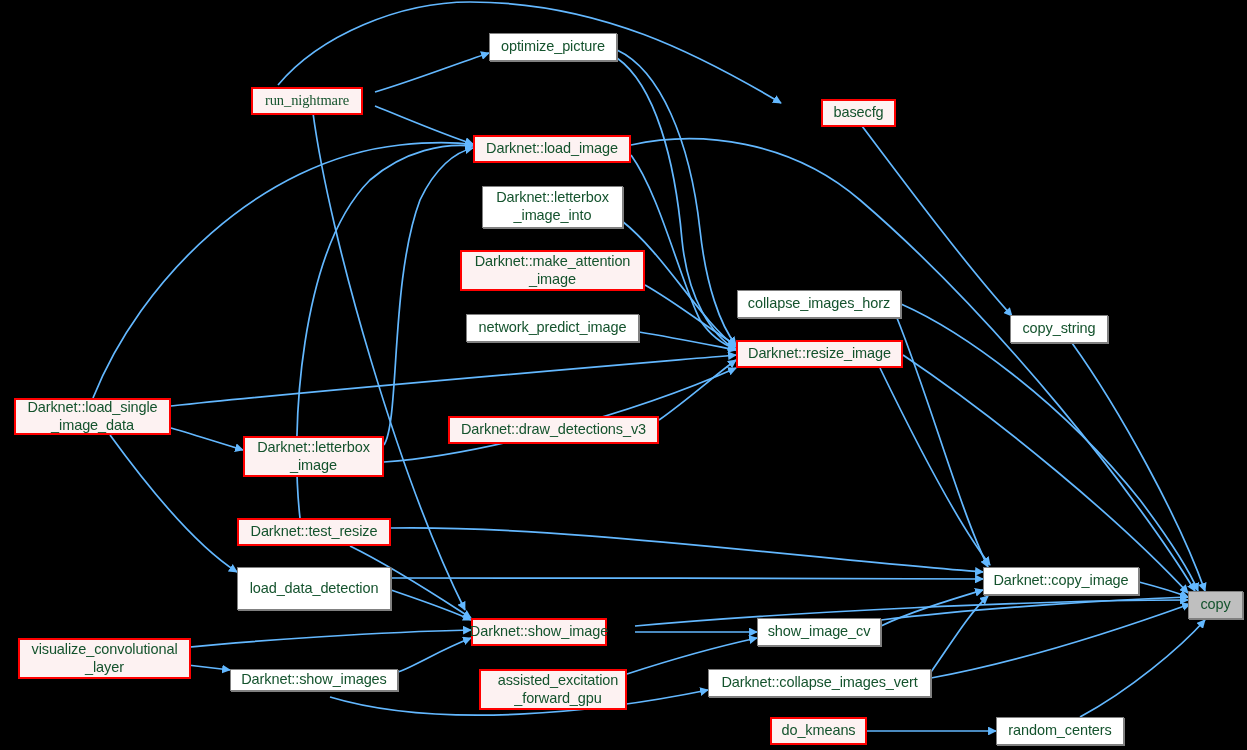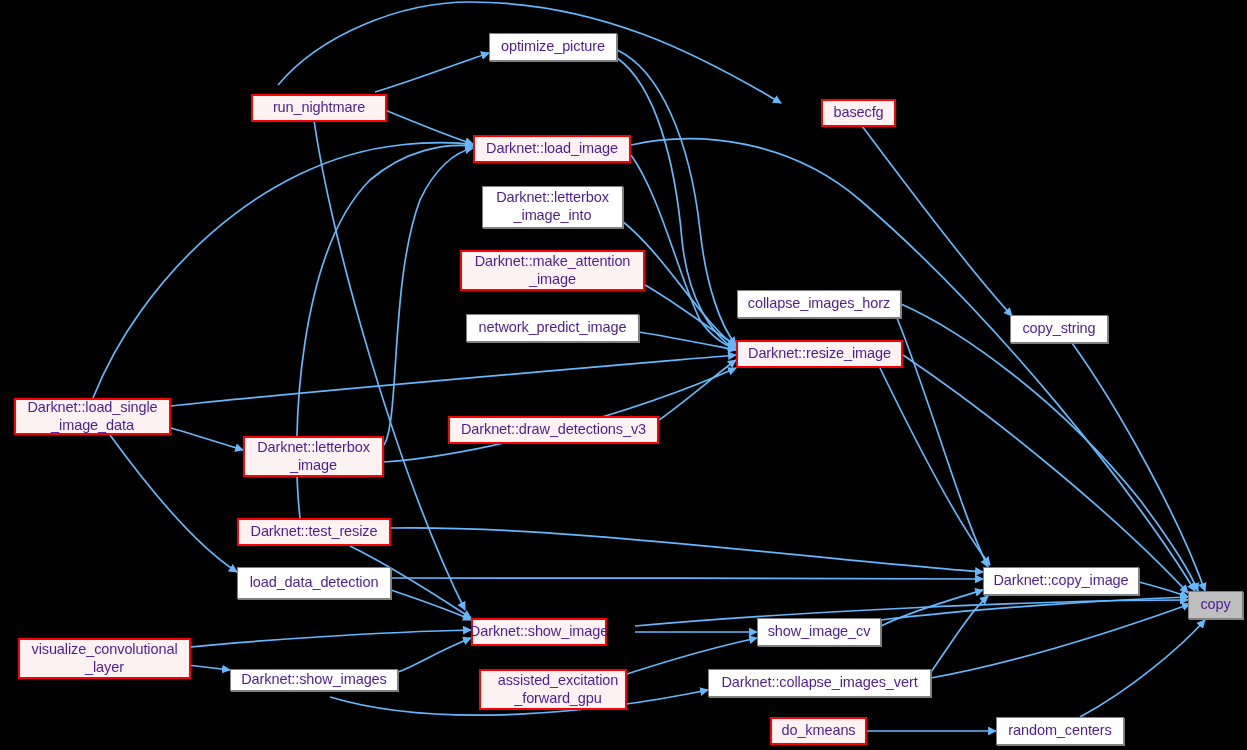--- a/index.html
+++ b/index.html
@@ -26,21 +26,21 @@
   }
   .node {
     position: absolute;
     box-sizing: border-box;
     display: flex;
     align-items: center;
     justify-content: center;
     text-align: center;
     font-size: 14.5px;
     line-height: 1.22;
-    color: #4c1d95;
+    color: #14532d;
     letter-spacing: -0.1px;
     white-space: pre-line;
     padding: 0 4px;
     z-index: 5;
   }
   .node.plain {
     background: #ffffff;
     border: 1px solid #808080;
     box-shadow: 1px 1px 0 0 #808080;
   }
@@ -105,38 +105,38 @@
         <path d="M881,626 C910,612 950,600 983,590" marker-end="url(#arrow)"></path>
         <path d="M881,620 C980,608 1110,600 1188,597" marker-end="url(#arrow)"></path>
         <path d="M931,672 C950,645 970,612 988,596" marker-end="url(#arrow)"></path>
         <path d="M931,678 C1030,660 1140,622 1190,604" marker-end="url(#arrow)"></path>
         <path d="M867,731 C910,731 960,731 996,731" marker-end="url(#arrow)"></path>
         <path d="M1080,717 C1130,690 1180,648 1205,620" marker-end="url(#arrow)"></path>
       </g>
   </svg>
   <div id="node-layer">
       <div class="node plain" style="left: 489px; top: 33px; width: 128px; height: 28px;">optimize_picture</div>
-      <div class="node highlight" style="left: 251px; top: 94px; width: 136px; height: 28px;">run_nightmare</div>
+      <div class="node highlight" style="left: 251px; top: 87px; width: 112px; height: 28px; font-family: Liberation Serif, serif;">run_nightmare</div>
       <div class="node highlight" style="left: 781px; top: 99px; width: 75px; height: 28px; margin-left: 40px;">basecfg</div>
       <div class="node highlight" style="left: 473px; top: 135px; width: 158px; height: 28px;">Darknet::load_image</div>
       <div class="node plain" style="left: 482px; top: 186px; width: 141px; height: 42px;">Darknet::letterbox
 _image_into</div>
       <div class="node highlight" style="left: 460px; top: 250px; width: 185px; height: 41px;">Darknet::make_attention
 _image</div>
       <div class="node plain" style="left: 737px; top: 290px; width: 164px; height: 28px;">collapse_images_horz</div>
       <div class="node plain" style="left: 466px; top: 314px; width: 173px; height: 28px;">network_predict_image</div>
       <div class="node plain" style="left: 1010px; top: 315px; width: 98px; height: 28px;">copy_string</div>
       <div class="node highlight" style="left: 736px; top: 340px; width: 167px; height: 28px;">Darknet::resize_image</div>
       <div class="node highlight" style="left: 14px; top: 398px; width: 157px; height: 37px;">Darknet::load_single
 _image_data</div>
       <div class="node highlight" style="left: 448px; top: 416px; width: 211px; height: 28px;">Darknet::draw_detections_v3</div>
       <div class="node highlight" style="left: 243px; top: 436px; width: 141px; height: 41px;">Darknet::letterbox
 _image</div>
       <div class="node highlight" style="left: 237px; top: 518px; width: 154px; height: 28px;">Darknet::test_resize</div>
-      <div class="node plain" style="left: 237px; top: 567px; width: 154px; height: 32px;">load_data_detection</div>
+      <div class="node plain" style="left: 237px; top: 567px; width: 154px; height: 43px;">load_data_detection</div>
       <div class="node plain" style="left: 983px; top: 567px; width: 156px; height: 28px;">Darknet::copy_image</div>
       <div class="node current" style="left: 1188px; top: 591px; width: 55px; height: 28px;">copy</div>
       <div class="node highlight" style="left: 471px; top: 618px; width: 136px; height: 28px;">Darknet::show_image</div>
       <div class="node plain" style="left: 757px; top: 618px; width: 124px; height: 28px;">show_image_cv</div>
       <div class="node highlight" style="left: 18px; top: 638px; width: 173px; height: 41px;">visualize_convolutional
 _layer</div>
       <div class="node highlight" style="left: 479px; top: 669px; width: 148px; height: 41px; padding-left: 14px;">assisted_excitation
 _forward_gpu</div>
       <div class="node plain" style="left: 708px; top: 669px; width: 223px; height: 28px;">Darknet::collapse_images_vert</div>
       <div class="node plain" style="left: 230px; top: 669px; width: 168px; height: 22px;">Darknet::show_images</div>

